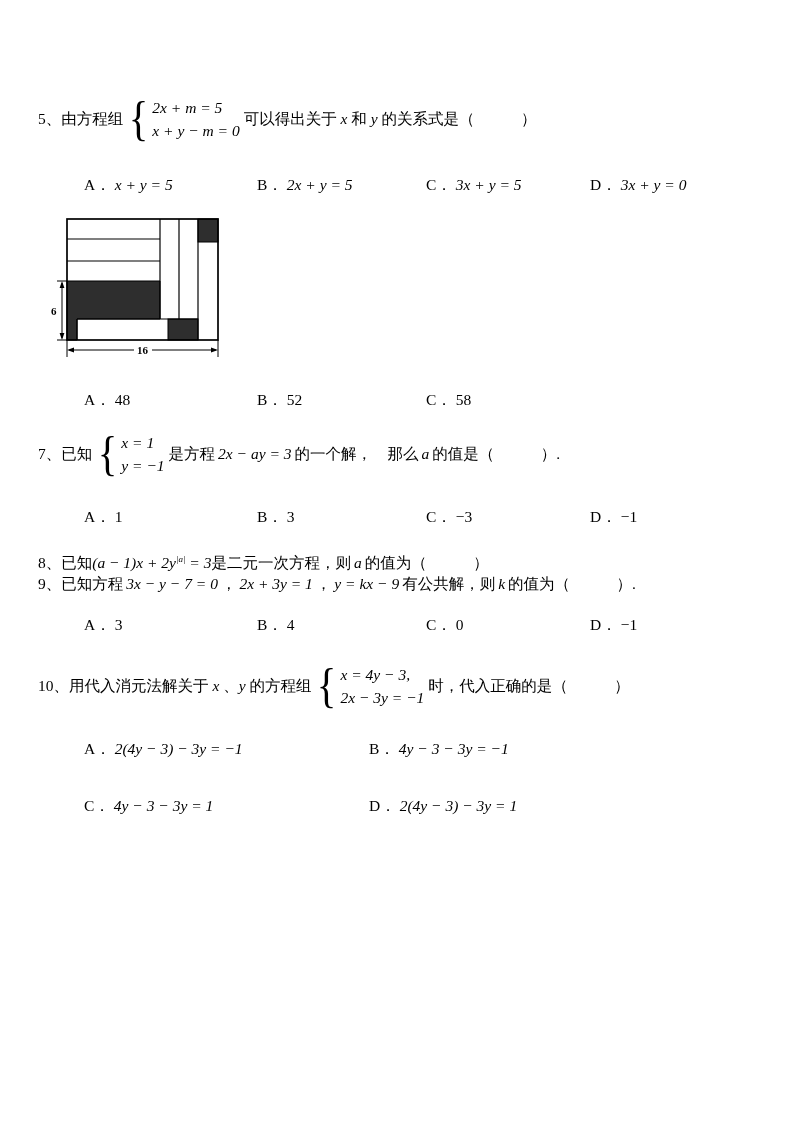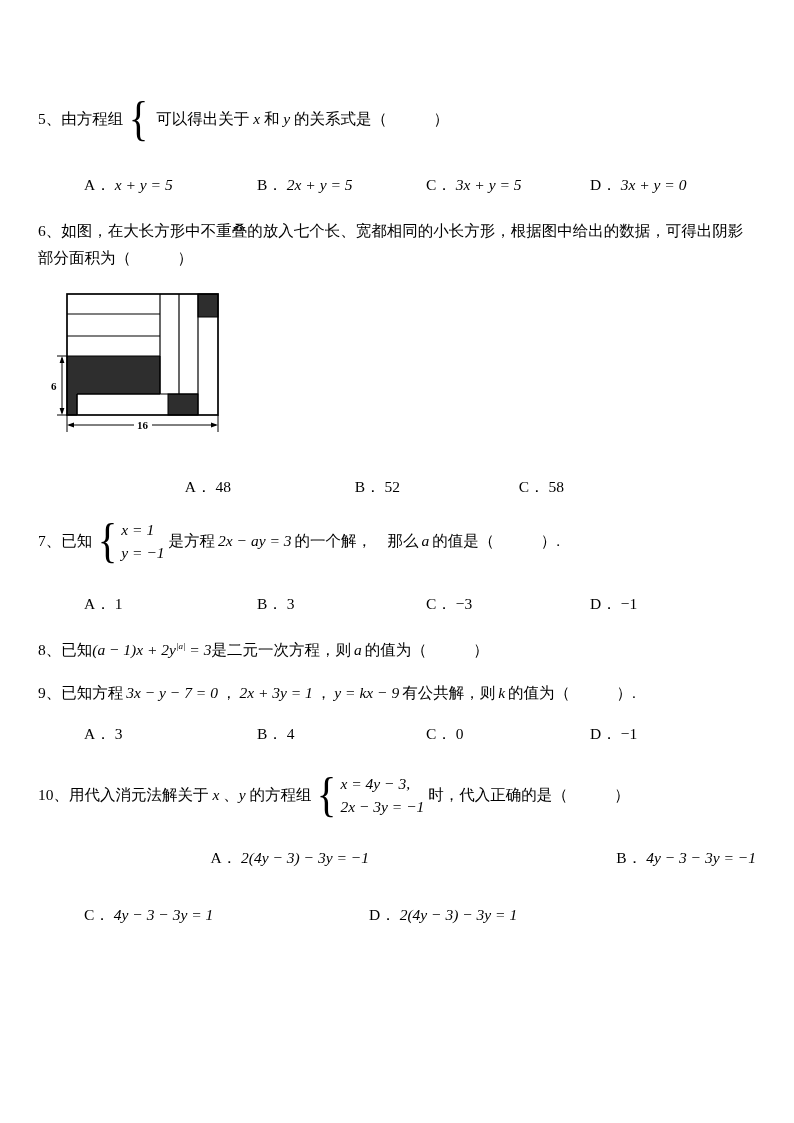--- a/index.html
+++ b/index.html
@@ -23,63 +23,64 @@
   .opts{display:grid;grid-template-columns:147px 143px 138px auto;margin-left:46px;gap:26px;}
   .opts2{display:grid;grid-template-columns:285px auto;margin-left:46px;}
   .opt{white-space:pre;}
   .olab{margin-right:4px;font-style:normal;}
   sup.expo{font-size:9px;font-style:italic;vertical-align:super;line-height:0;}
   
   #q5-stem{margin-top:0;}
   #q5-opts{margin-top:33px;}
   #q6-stem{margin-top:21px;line-height:27px;max-width:718px;}
   #figure-wrap{margin-top:15px;margin-left:12px;}
-  #q6-opts{margin-top:32px;text-align:right;}
+  #q6-opts{margin-top:20px;}
   #q7-stem{margin-top:20px;}
   #q7-opts{margin-top:30px;}
   #q8-stem{margin-top:25px;}
   #q8-opts{margin-top:33px;}
-  #q9-stem{margin-top:22px;}
+  #q9-stem{}
   #q9-opts{margin-top:20px;}
   #q10-stem{margin-top:27px;}
-  #q10-opts-1{margin-top:30px;text-align:right;}
+  #q10-opts-1{margin-top:30px;}
   #q10-opts-2{margin-top:36px;}
   svg .ln{stroke:#000;stroke-width:1.2;fill:none;}
   svg .outer{stroke:#000;stroke-width:1.7;fill:none;}
   svg .dark{fill:#2e2e2e;stroke:#000;stroke-width:1;}
   svg .dim{stroke:#000;stroke-width:1;fill:none;}
   svg .dimtxt{font-family:"Liberation Serif","DejaVu Serif",serif;font-weight:bold;font-size:11px;fill:#000;}
 </style>
 </head>
 <body>
 
 <div class="content">
 
   <div class="stem row" id="q5-stem">
     <span class="cn">5、</span>
       <span class="cn">由方程组</span>
     <span class="sys">
       <span class="brace">{</span>
+      <span class="sysrows">
+        <span class="math">2x + m = 5</span>
+        <span class="math">x + y − m = 0</span>
+      </span>
     </span>
     <span class="cn">可以得出关于 </span>
       <span class="math">x</span>
       <span class="cn"> 和 </span>
       <span class="math">y</span>
       <span class="cn"> 的关系式是（　　　）</span>
   </div>
   <div class="opts" id="q5-opts">
     <span class="opt"><span class="olab">A．</span><span class="math">x + y = 5</span></span>
     <span class="opt"><span class="olab">B．</span><span class="math">2x + y = 5</span></span>
     <span class="opt"><span class="olab">C．</span><span class="math">3x + y = 5</span></span>
     <span class="opt"><span class="olab">D．</span><span class="math">3x + y = 0</span></span>
   </div>
 
-  <div class="stem" id="q6-stem">
-    <span class="cn">6、</span><span class="cn">如图，在大长方形中不重叠的放入七个长、宽都相同的小长方形，根据图中给出的数据，可得出阴影部分面积为（　　　）</span>
-  </div>
 
   <div id="figure-wrap">
     <svg viewBox="0 0 200 155" width="200" height="155">
 
       <polygon class="dark" points="17,70 110,70 110,108 27,108 27,129 17,129"></polygon>
       <rect class="dark" x="148" y="8" width="20" height="23"></rect>
       <rect class="dark" x="118" y="108" width="30" height="21"></rect>
 
       <line class="ln" x1="17" y1="28" x2="110" y2="28"></line>
       <line class="ln" x1="17" y1="50" x2="110" y2="50"></line>

